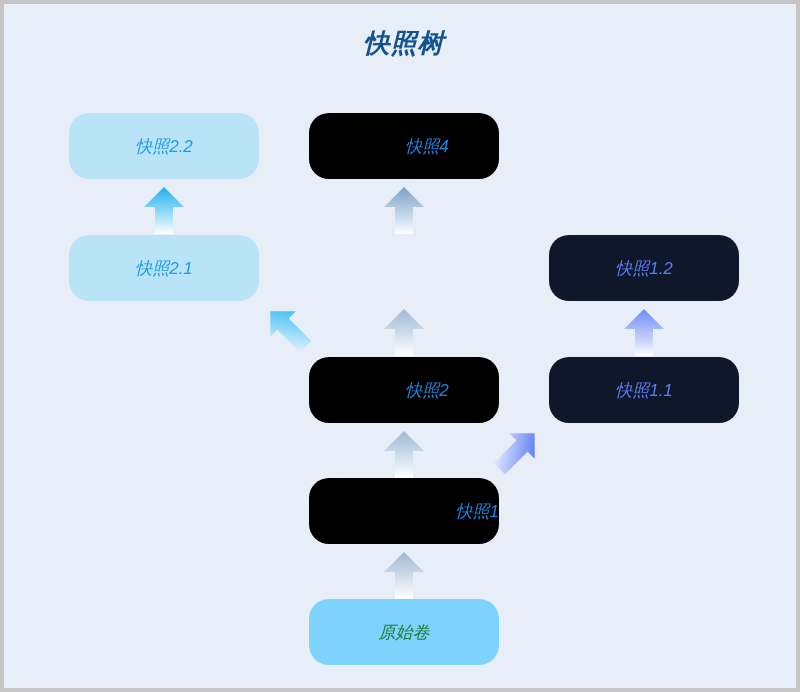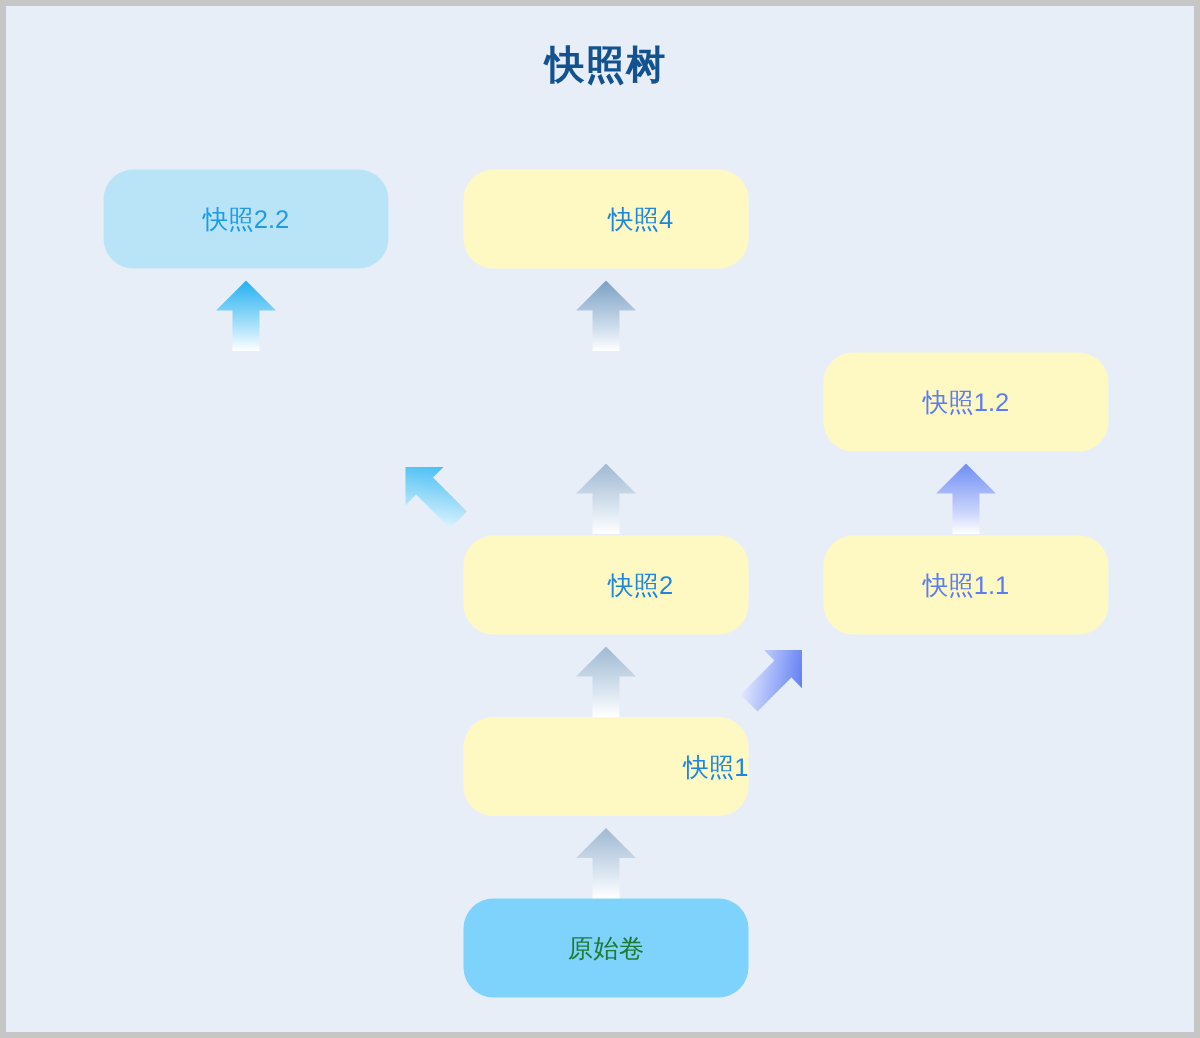--- a/index.html
+++ b/index.html
@@ -15,20 +15,21 @@
 
   
   #diagram-canvas {
     position: relative;
     width: 800px;
     height: 692px;
     box-sizing: border-box;
     background: #e8eef8;
     border: 4px solid #c6c6c6;
     overflow: hidden;
+    font-style: italic;
   }
 
   
   #page-title {
     position: absolute;
     left: 0;
     top: 22px;
     width: 800px;
     text-align: center;
     font-size: 26px;
@@ -44,41 +45,44 @@
     align-items: center;
     justify-content: center;
     font-size: 17px;
     line-height: 1;
     box-sizing: border-box;
     user-select: none;
     border-radius: 20px;
   }
 
   .node-cyan      { background: #b9e4f8; color: #1e9ae8; }
-  .node-steel     { background: #fef9c3; color: #1e86e0; padding-left: 46px; }
-  .node-lavender  { background: #fef9c3; color: #5b7cf2; }
+  .node-steel     { background: #000000; color: #1e86e0; padding-left: 46px; }
+  .node-lavender  { background: #0f172a; color: #5b7cf2; }
   .node-green     { background: #7dd3fc; color: #1f7a34; }
 
   
   .arrow {
     position: absolute;
   }
   .arrow svg { display: block; }
 </style>
 </head>
 <body>
 
 <div id="diagram-canvas">
 
   <div id="page-title">快照树</div>
 
   <div class="node node-cyan" style="left:65px; top:109px; width:190px; height:66px;">
     <span>快照2.2</span>
   </div>
 
+  <div class="node node-cyan" style="left:65px; top:231px; width:190px; height:66px;">
+    <span>快照2.1</span>
+  </div>
 
   <div class="node node-steel" style="left:305px; top:109px; width:190px; height:66px;">
     <span>快照4</span>
   </div>
 
 
   <div class="node node-steel" style="left:305px; top:353px; width:190px; height:66px;">
     <span>快照2</span>
   </div>
 

